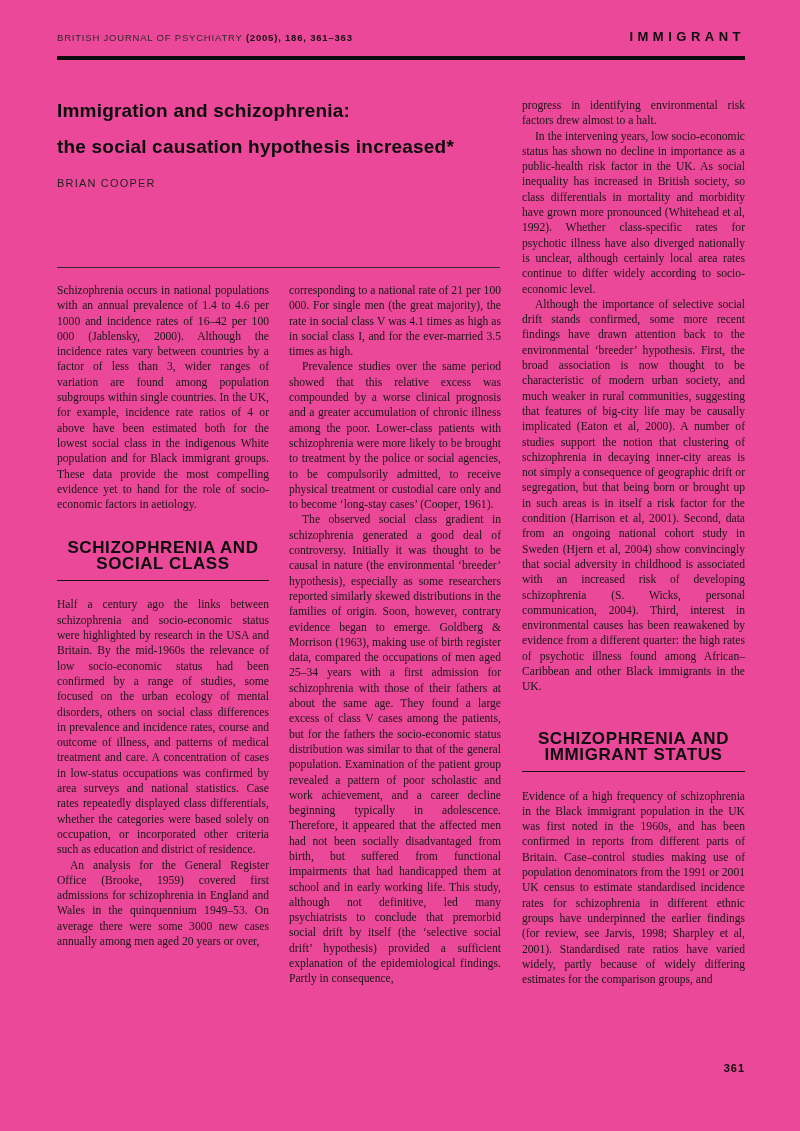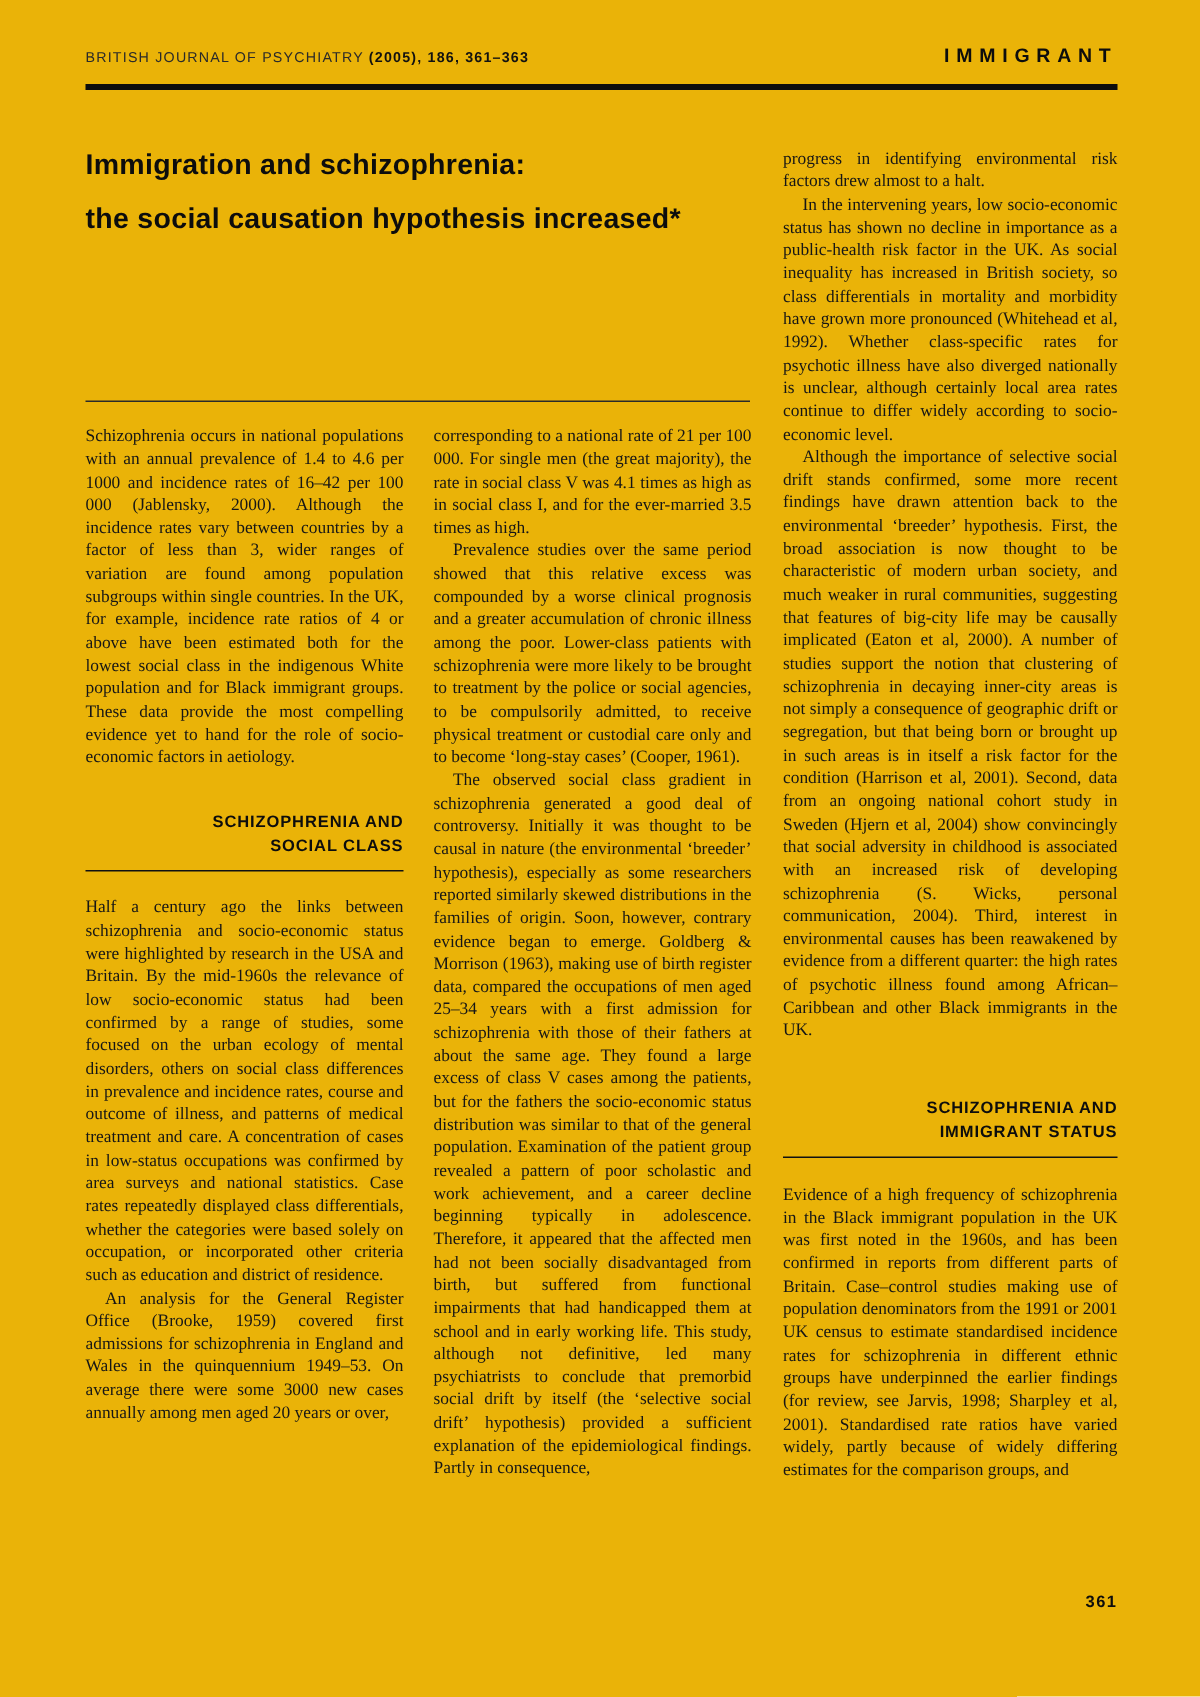--- a/index.html
+++ b/index.html
@@ -1,20 +1,20 @@
 <!DOCTYPE html>
 <html lang="en"><head>
 <meta charset="utf-8">
 <style>
   * { margin:0; padding:0; box-sizing:border-box; }
   html,body { background:#ffffff; }
   .page {
     position:relative;
     width:800px; height:1131px;
-    background:#eab308;
+    background:#ec4899;
     color:#141414;
     font-family:"Liberation Serif", serif;
     overflow:hidden;
   }
   
   .runhead {
     position:absolute; left:57px; top:29px; width:688px;
     display:flex; justify-content:space-between; align-items:baseline;
     font-family:"Liberation Sans", sans-serif;
   }
@@ -52,25 +52,25 @@
     font-size:11.6px; line-height:15.3px; text-align:justify;
     color:#161616;
   }
   .col1 { left:57px;  top:283px; }
   .col2 { left:289px; top:283px; }
   .col3 { left:522px; top:98px; width:223px; }
   .col p { margin:0; }
   .col p.indent { text-indent:13px; }
   .sec-heading {
     font-family:"Liberation Sans", sans-serif;
-    font-weight:bold; font-size:11px; line-height:16px;
+    font-weight:bold; font-size:17px; line-height:16px;
     letter-spacing:0.6px; color:#0d0d0d;
     border-bottom:1.5px solid #111;
     padding-bottom:8px;
-    text-align:right;
+    text-align:center;
   }
   .col1 .sec-heading { margin-top:28px; margin-bottom:16px; }
   .col3 .sec-heading { margin-top:36px; margin-bottom:17px; }
   
   .footnote {
     position:absolute; left:57px; top:976px; width:222px;
     font-family:"Liberation Sans", sans-serif;
     font-size:9.5px; line-height:17.5px; color:#333;
   }
   .footnote-rule { width:146px; height:1px; background:#2a2a2a; margin-bottom:8px; }
@@ -91,20 +91,21 @@
       <span>BRITISH JOURNAL OF PSYCHIATRY</span>
       <span class="cite">(2005), 186, 361–363</span>
     </div>
     <div class="section-label">IMMIGRANT</div>
   </div>
   <div class="head-rule"></div>
 
   <div class="title-block">
     <div class="title-line">Immigration and schizophrenia:</div>
     <div class="title-line">the social causation hypothesis increased*</div>
+    <div class="author">BRIAN COOPER</div>
   </div>
 
   <div class="body-start-rule"></div>
 
   <div class="col col1">
     <p>Schizophrenia occurs in national populations with an annual prevalence of 1.4 to 4.6 per 1000 and incidence rates of 16–42 per 100 000 (Jablensky, 2000). Although the incidence rates vary between countries by a factor of less than 3, wider ranges of variation are found among population subgroups within single countries. In the UK, for example, incidence rate ratios of 4 or above have been estimated both for the lowest social class in the indigenous White population and for Black immigrant groups. These data provide the most compelling evidence yet to hand for the role of socio-economic factors in aetiology.</p>
     <div class="sec-heading">
       <div>SCHIZOPHRENIA AND</div>
       <div>SOCIAL CLASS</div>
     </div>

